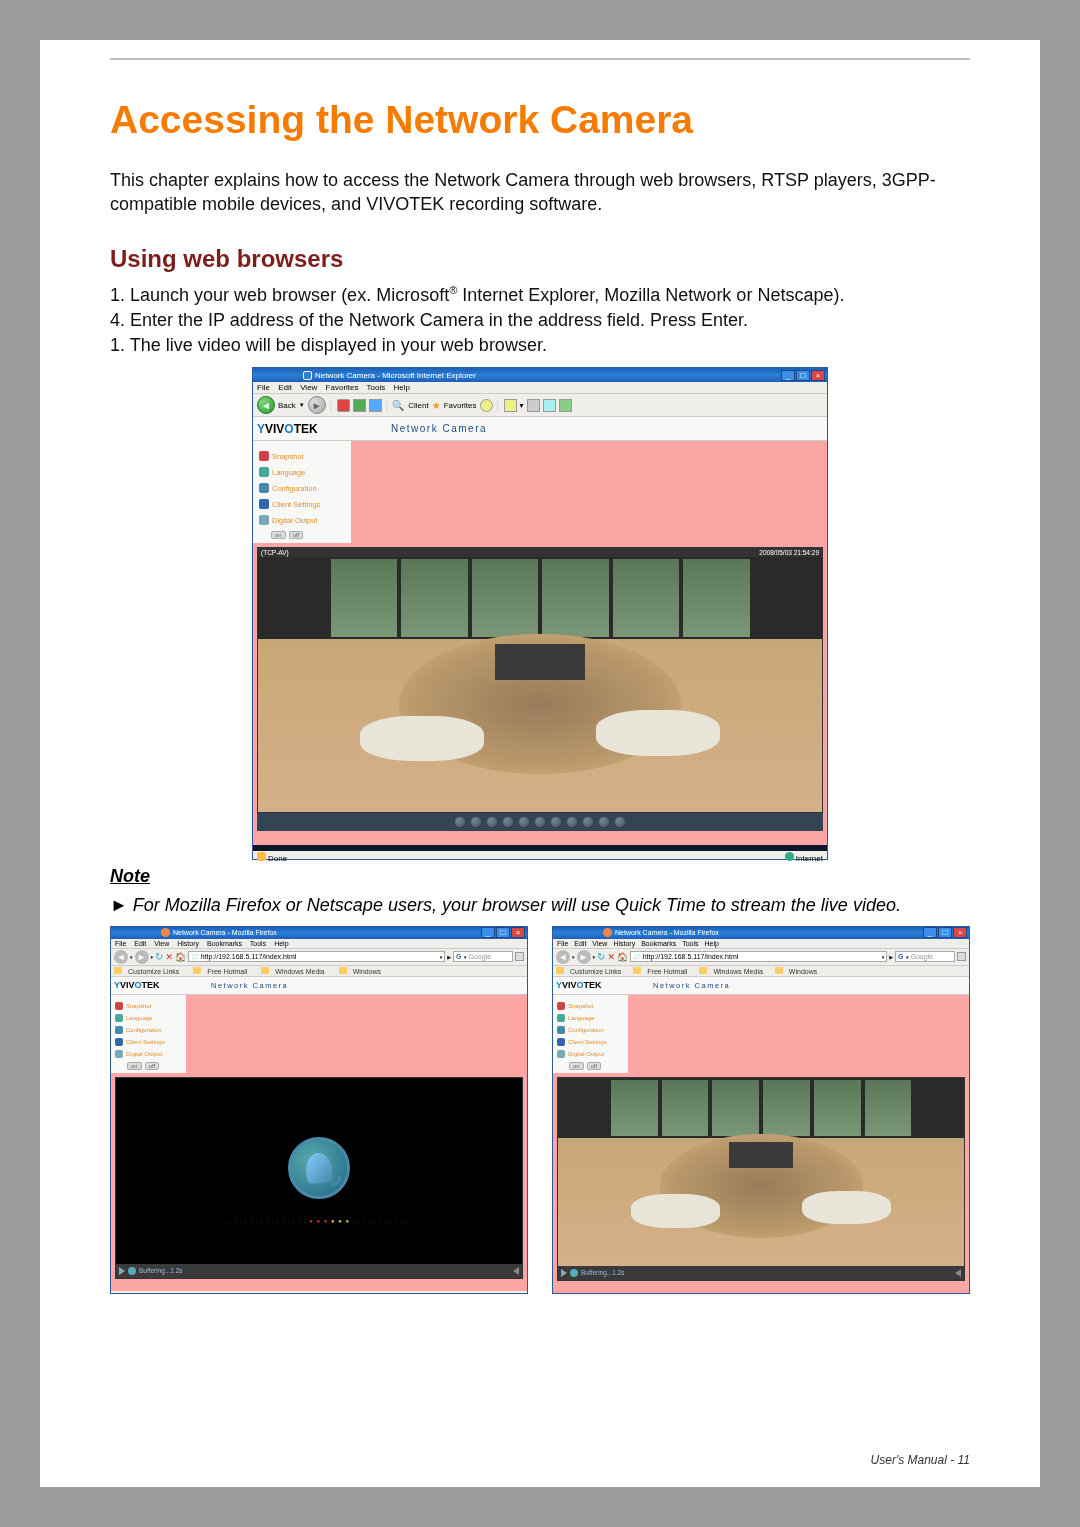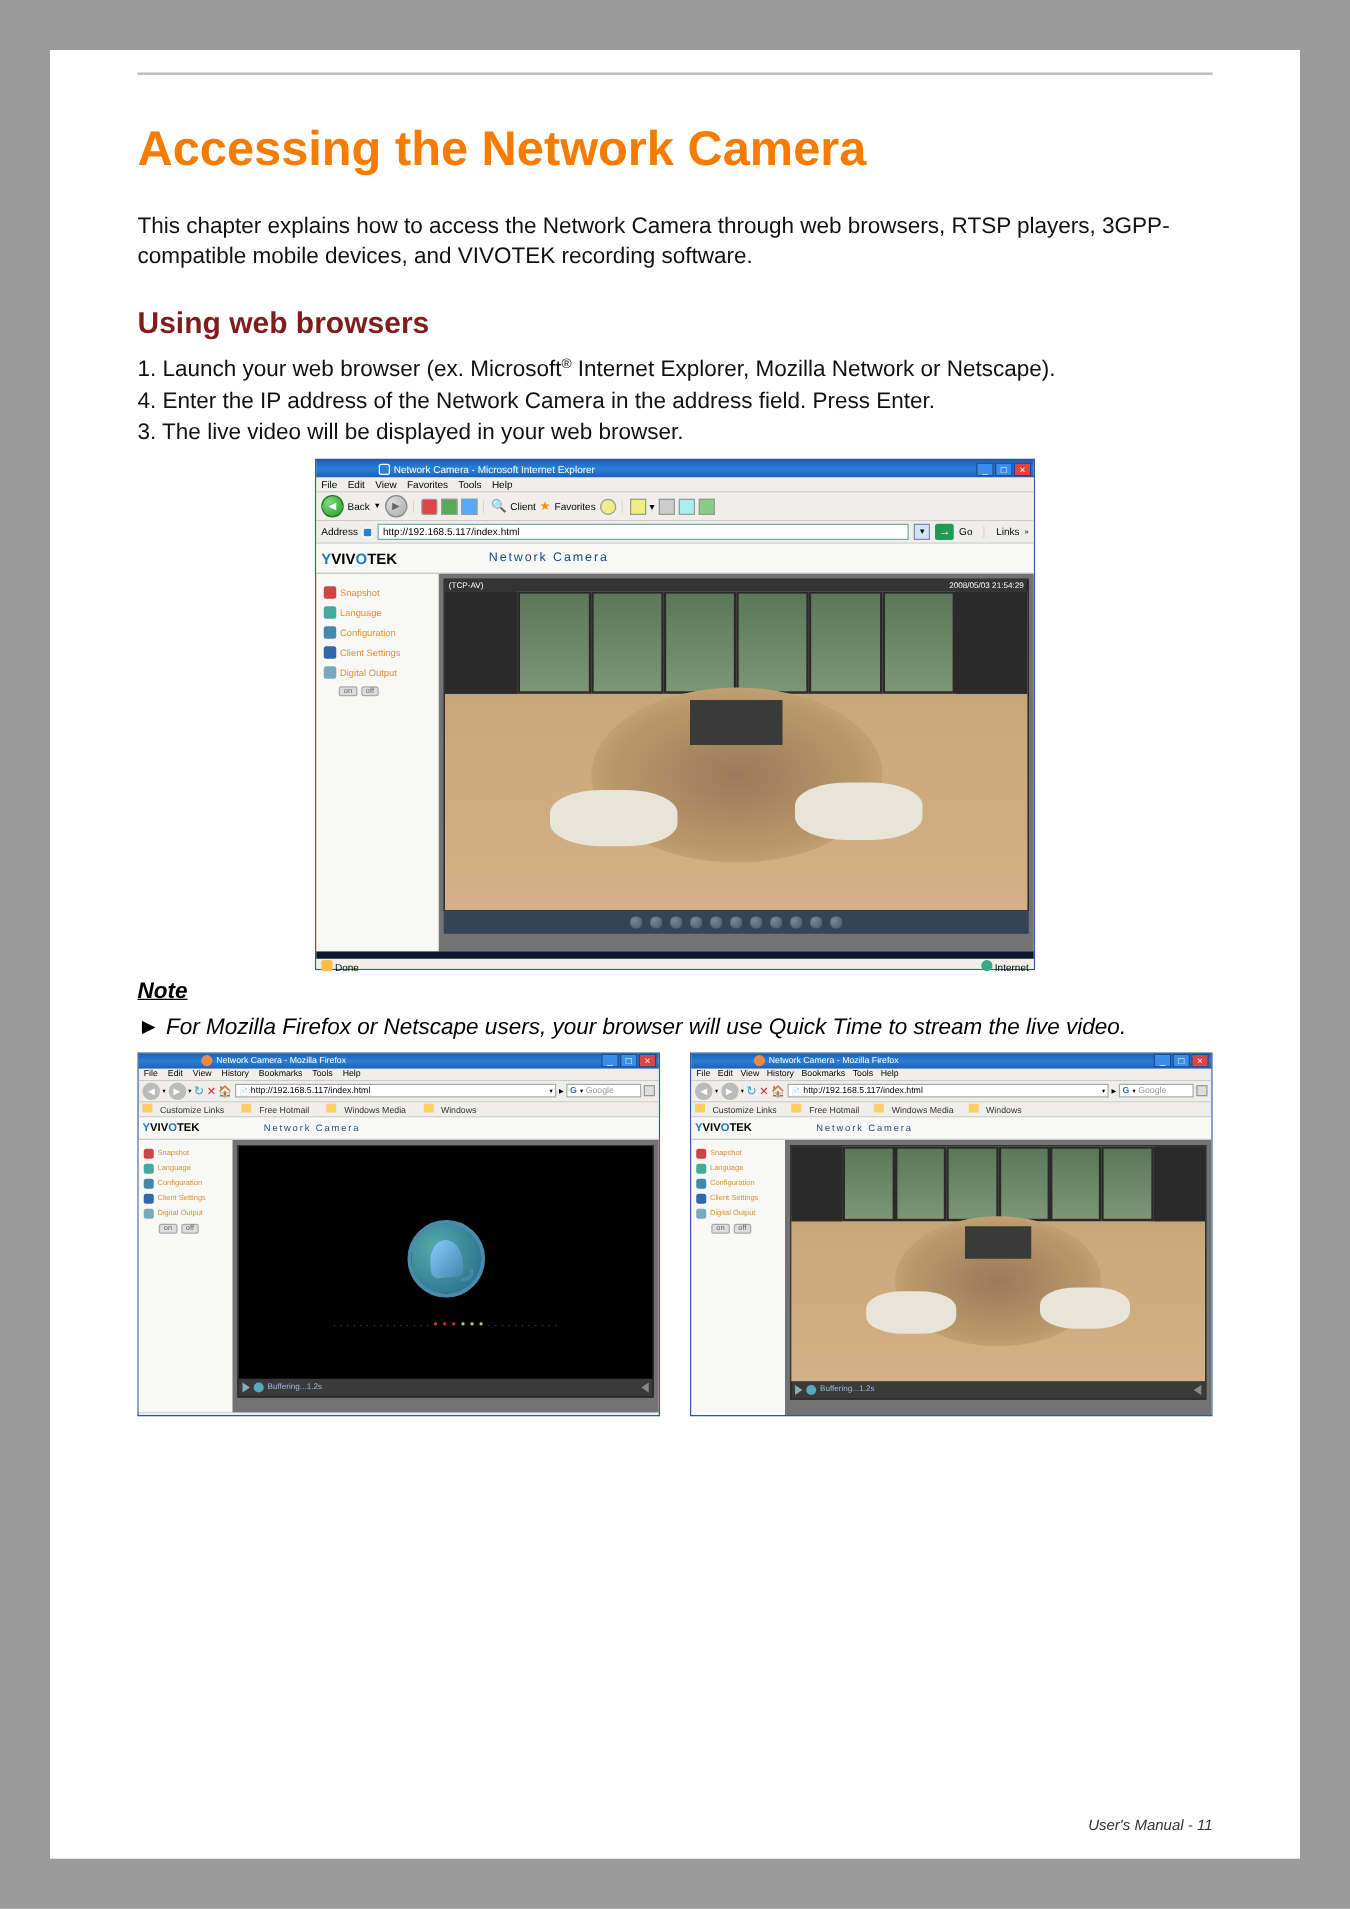--- a/index.html
+++ b/index.html
@@ -35,21 +35,21 @@
 .ie-addr { background: #efeeea; padding: 2px 4px; display: flex; align-items: center; gap: 4px; border-bottom: 1px solid #ccc; }
 .ie-addr input { flex: 1; font-size: 8px; border: 1px solid #7a9; padding: 1px 3px; height: 13px; }
 .gobtn { width: 15px; height: 13px; background: #295; border-radius: 2px; color: #fff; text-align: center; font-size: 9px; line-height: 13px; }
 .droparrow { width: 13px; height: 13px; background: #d3e3f6; border: 1px solid #88a; text-align: center; font-size: 7px; line-height: 11px; }
 .ie-body { background: #f8f8f6; }
 .cam-top { display: flex; align-items: center; border-bottom: 1px solid #ccc; }
 .logo { width: 98px; padding: 4px; }
 .logo-txt { font-size: 12px; font-weight: bold; color: #000; }
 .logo-txt .blue { color: #1a7ab8; }
 .nc-label { flex: 1; color: #1a4a8a; font-size: 10px; letter-spacing: 1.5px; padding: 6px 0 6px 40px; }
-.cam-main { display: flex; background: #737373; }
+.cam-main { display: flex; background: #fca5a5; flex-direction: column; }
 .cam-side { width: 98px; background: #f8f8f6; padding: 4px 6px; font-size: 7.5px; }
 .side-item { color: #e09030; margin: 6px 0; display: flex; align-items: center; gap: 3px; }
 .side-ico { width: 10px; height: 10px; display: inline-block; border-radius: 2px; }
 .si1 { background: #c44; }
 .si2 { background: #4a9; }
 .si3 { background: #48a; }
 .si4 { background: #36a; }
 .si5 { background: #7ab; }
 .onoff { display: flex; gap: 3px; margin-top: 2px; margin-left: 12px; }
 .onoff span { background: #ddd; border: 1px solid #aaa; border-radius: 2px; padding: 0 3px; font-size: 6px; color: #666; }
@@ -112,21 +112,21 @@
 <body>
 
 <div class="page">
   <hr class="rule">
   <h1>Accessing the Network Camera</h1>
   <p class="intro">This chapter explains how to access the Network Camera through web browsers, RTSP players, 3GPP-compatible mobile devices, and VIVOTEK recording software.</p>
   <h2>Using web browsers</h2>
   <ol>
     <li><span>1. Launch your web browser (ex. Microsoft</span><sup>®</sup><span> Internet Explorer, Mozilla Network or Netscape).</span></li>
     <li>4. Enter the IP address of the Network Camera in the address field. Press Enter.</li>
-    <li>3. The live video will be displayed in your web browser.</li>
+    <li>1. The live video will be displayed in your web browser.</li>
   </ol>
 
   <div class="fig">
     <div class="ie">
       <div class="ie-titlebar">
         <div class="ie-title">
             <span class="ie-e"></span>
             <span>Network Camera - Microsoft Internet Explorer</span>
           </div>
         <div class="winbtns">
@@ -156,31 +156,20 @@
         <span>Client</span>
         <span style="color:#e90;font-size:10px">★</span>
         <span>Favorites</span>
         <span class="tinyico" style="border-radius:50%;background:#ee8;"></span>
         <span style="color:#ccc">│</span>
         <span class="tinyico" style="background:#ee8;"></span>▾
         <span class="tinyico" style="background:#ccc;"></span>
         <span class="tinyico" style="background:#aee;"></span>
         <span class="tinyico" style="background:#8c8;"></span>
       </div>
-      <div class="ie-addr">
-        <span>Address</span>
-        <span class="ie-e" style="width:8px;height:8px"></span>
-        <input value="http://192.168.5.117/index.html" style="">
-        <div class="droparrow">▾</div>
-        <div class="gobtn">→</div>
-        <span>Go</span>
-        <span style="color:#ccc;margin:0 3px">│</span>
-        <span>Links</span>
-        <span style="font-size:6px">»</span>
-      </div>
       <div class="ie-body">
         <div class="cam-top">
           <div class="logo">
             <span class="logo-txt"><span style="color:#1a7ab8">Y</span><span>VIV</span><span class="blue">O</span><span>TEK</span></span>
           </div>
           <div class="nc-label">Network Camera</div>
         </div>
         <div class="cam-main">
           <div class="cam-side">
             <div class="side-item">

